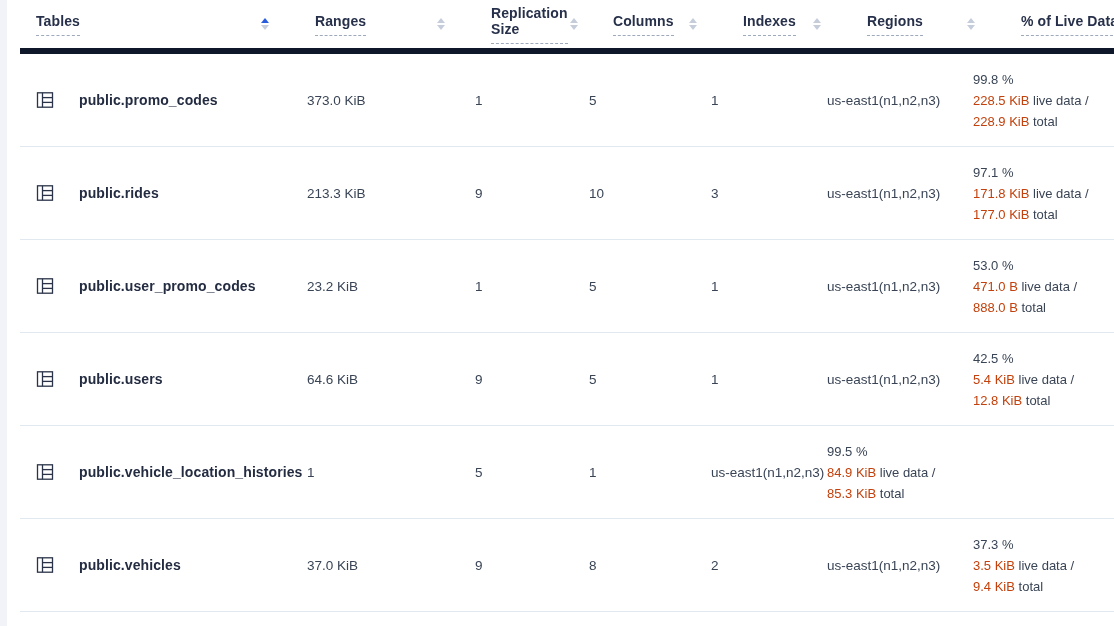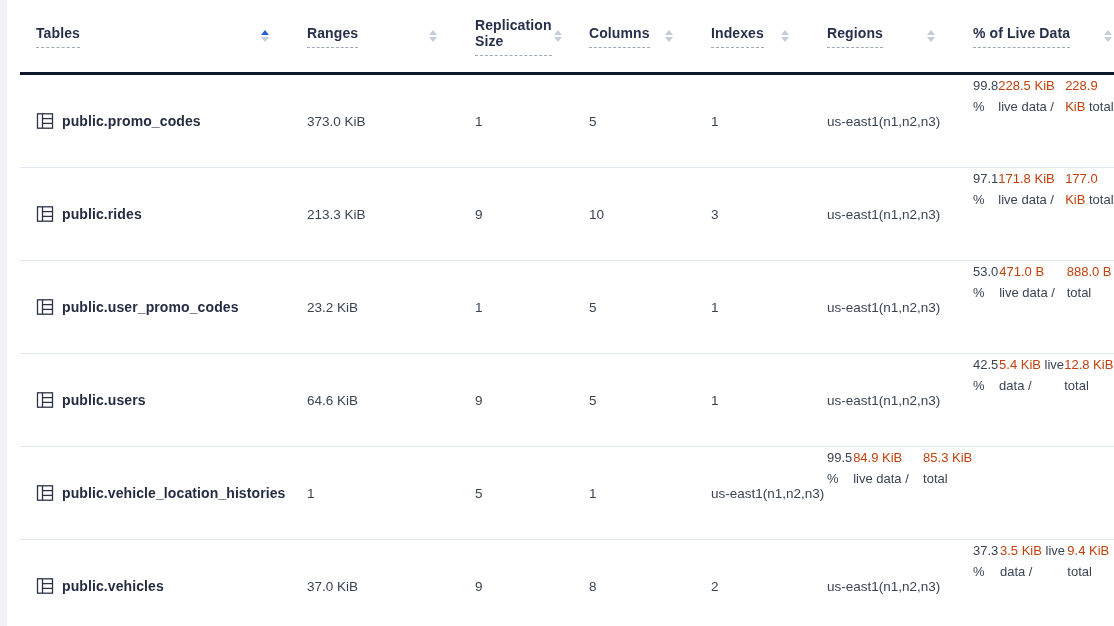--- a/index.html
+++ b/index.html
@@ -14,21 +14,21 @@
     background: #f1f3f8;
   }
   .table-wrap { margin-left: 20px; width: 1094px; }
 
   
   .grid-row {
     display: grid;
     grid-template-columns: 287px 168px 114px 122px 116px 146px 141px;
     align-items: stretch;
   }
-  .thead { height: 75px; border-bottom: 3px solid #0f172a; }
+  .thead { height: 54px; border-bottom: 6px solid #0f172a; gap: 8px; }
   .trow  { height: 93px; border-bottom: 1px solid #e2e8f0; }
 
   
   .th {
     display: flex; align-items: center; justify-content: space-between;
     padding-right: 36px; cursor: pointer;
   }
   .th:first-child { padding-left: 16px; }
   .th:last-child  { padding-right: 0; }
   .th-label {
@@ -46,26 +46,26 @@
     border-left: 4px solid transparent; border-right: 4px solid transparent;
     border-top: 5px solid #c6cdda;
   }
   .th.sorted-asc .tri-up { border-bottom-color: #2a5ddd; }
 
   
   .td {
     display: flex; align-items: center;
     font-size: 13.5px; color: #394455;
   }
-  .td-name { padding-left: 16px; gap: 8px; cursor: pointer; }
+  .td-name { padding-left: 16px; gap: 25px; cursor: pointer; }
   .tbl-icon { width: 18px; height: 18px; flex: 0 0 auto; display: block; }
   .name-text { font-size: 14px; font-weight: 700; color: #242c42; letter-spacing: .1px; }
 
   .td-live {
-    flex-direction: row; align-items: flex-start; justify-content: center;
+    flex-direction: column; align-items: flex-start; justify-content: center;
     font-size: 13px; line-height: 21px; color: #394455;
   }
   .td-live strong { font-weight: 400; color: #c2410c; }
 </style>
 </head>
 <body>
 
 <div class="left-strip"></div>
 
 <div class="table-wrap">

